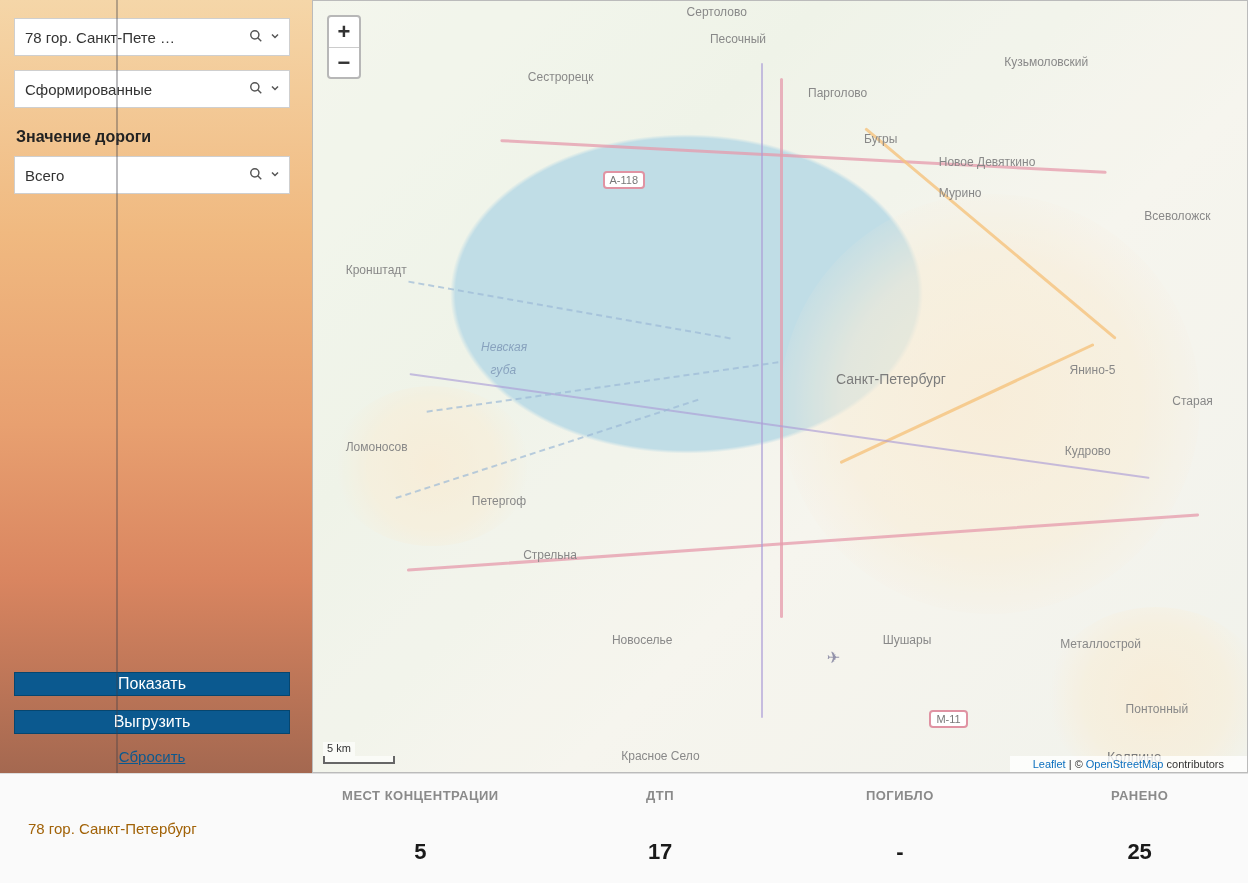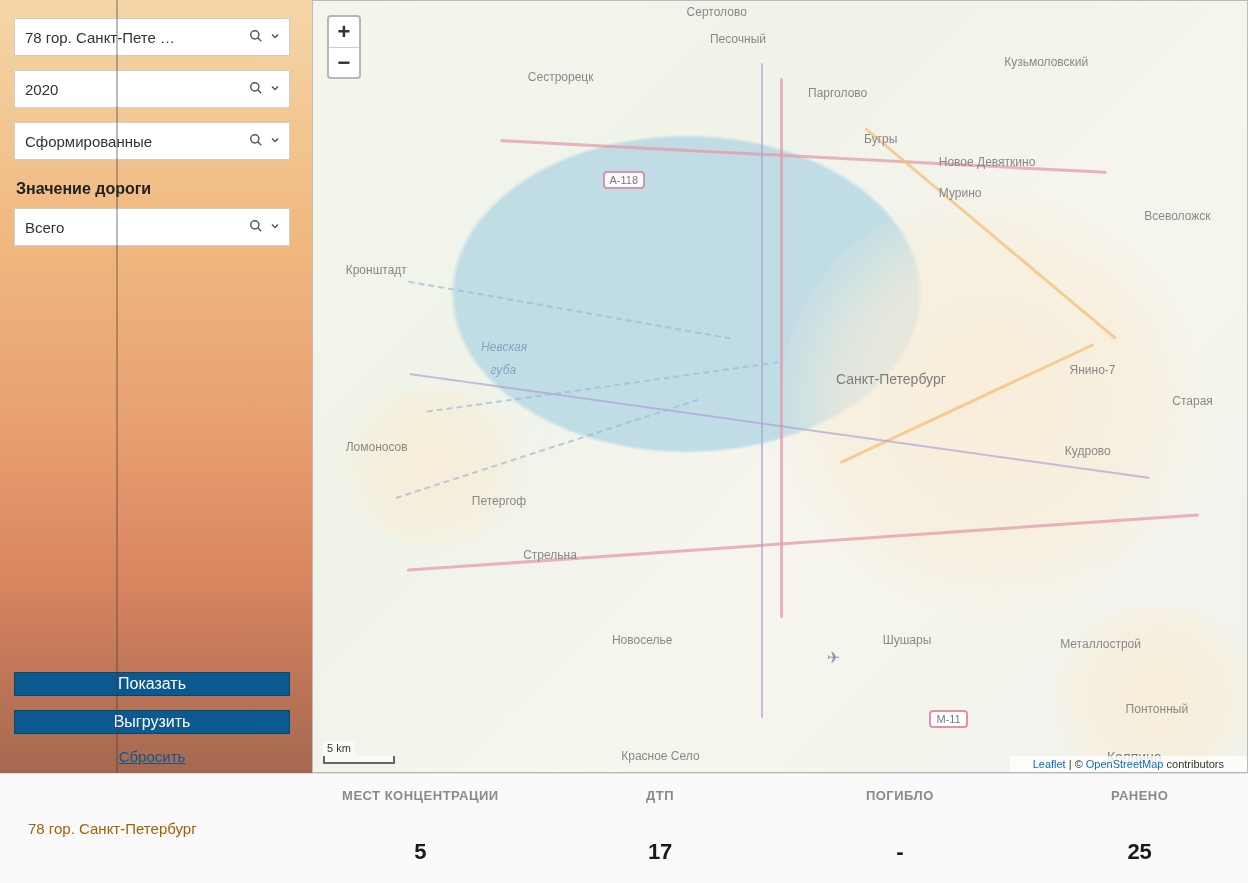--- a/index.html
+++ b/index.html
@@ -227,34 +227,20 @@
             <line x1="21" y1="21" x2="15" y2="15"></line>
           </svg>
       </span>
       <span class="ico chev">
         <svg width="12" height="12" viewBox="0 0 24 24" fill="none" stroke="currentColor" stroke-width="3">
             <polyline points="6 9 12 15 18 9"></polyline>
           </svg>
       </span>
     </div>
 
-    <div class="combo">
-      <span class="combo-text">2020</span>
-      <span class="ico">
-        <svg width="14" height="14" viewBox="0 0 24 24" fill="none" stroke="currentColor" stroke-width="2.5">
-            <circle cx="10" cy="10" r="7"></circle>
-            <line x1="21" y1="21" x2="15" y2="15"></line>
-          </svg>
-      </span>
-      <span class="ico chev">
-        <svg width="12" height="12" viewBox="0 0 24 24" fill="none" stroke="currentColor" stroke-width="3">
-            <polyline points="6 9 12 15 18 9"></polyline>
-          </svg>
-      </span>
-    </div>
 
     <div class="combo">
       <span class="combo-text">Сформированные</span>
       <span class="ico">
         <svg width="14" height="14" viewBox="0 0 24 24" fill="none" stroke="currentColor" stroke-width="2.5">
             <circle cx="10" cy="10" r="7"></circle>
             <line x1="21" y1="21" x2="15" y2="15"></line>
           </svg>
       </span>
       <span class="ico chev">
@@ -319,21 +305,21 @@
       <span class="map-label" style="left:3.5%; top:34%;">Кронштадт</span>
       <span class="map-label" style="left:23%; top:9%;">Сестрорецк</span>
       <span class="map-label" style="left:42.5%; top:4%;">Песочный</span>
       <span class="map-label" style="left:53%; top:11%;">Парголово</span>
       <span class="map-label" style="left:40%; top:0.5%;">Сертолово</span>
       <span class="map-label" style="left:74%; top:7%;">Кузьмоловский</span>
       <span class="map-label" style="left:59%; top:17%;">Бугры</span>
       <span class="map-label" style="left:67%; top:20%;">Новое Девяткино</span>
       <span class="map-label" style="left:67%; top:24%;">Мурино</span>
       <span class="map-label" style="left:89%; top:27%;">Всеволожск</span>
-      <span class="map-label" style="left:81%; top:47%;">Янино-7</span>
+      <span class="map-label" style="left:81%; top:47%;">Янино-5</span>
       <span class="map-label" style="left:92%; top:51%;">Старая</span>
       <span class="map-label" style="left:80.5%; top:57.5%;">Кудрово</span>
       <span class="map-label" style="left:80%; top:82.5%;">Металлострой</span>
       <span class="map-label" style="left:87%; top:91%;">Понтонный</span>
       <span class="map-label big" style="left:85%; top:97%;">Колпино</span>
       <span class="map-label" style="left:61%; top:82%;">Шушары</span>
       <span class="map-label" style="left:32%; top:82%;">Новоселье</span>
       <span class="map-label" style="left:33%; top:97%;">Красное Село</span>
       <span class="map-label" style="left:22.5%; top:71%;">Стрельна</span>
       <span class="map-label" style="left:17%; top:64%;">Петергоф</span>

